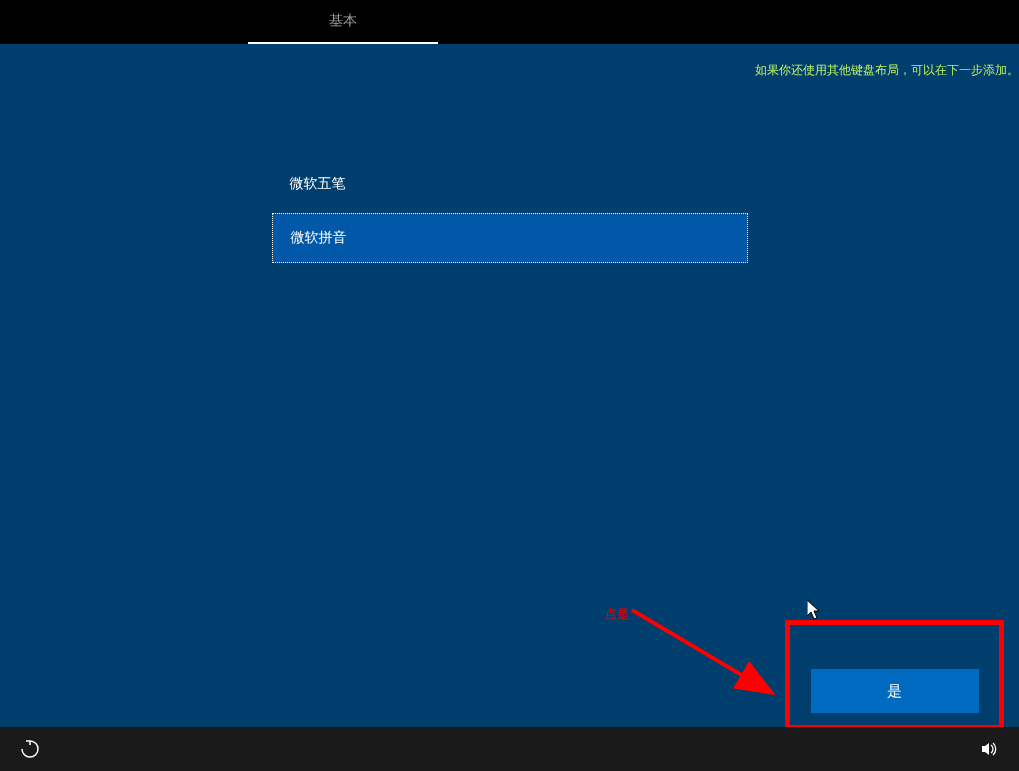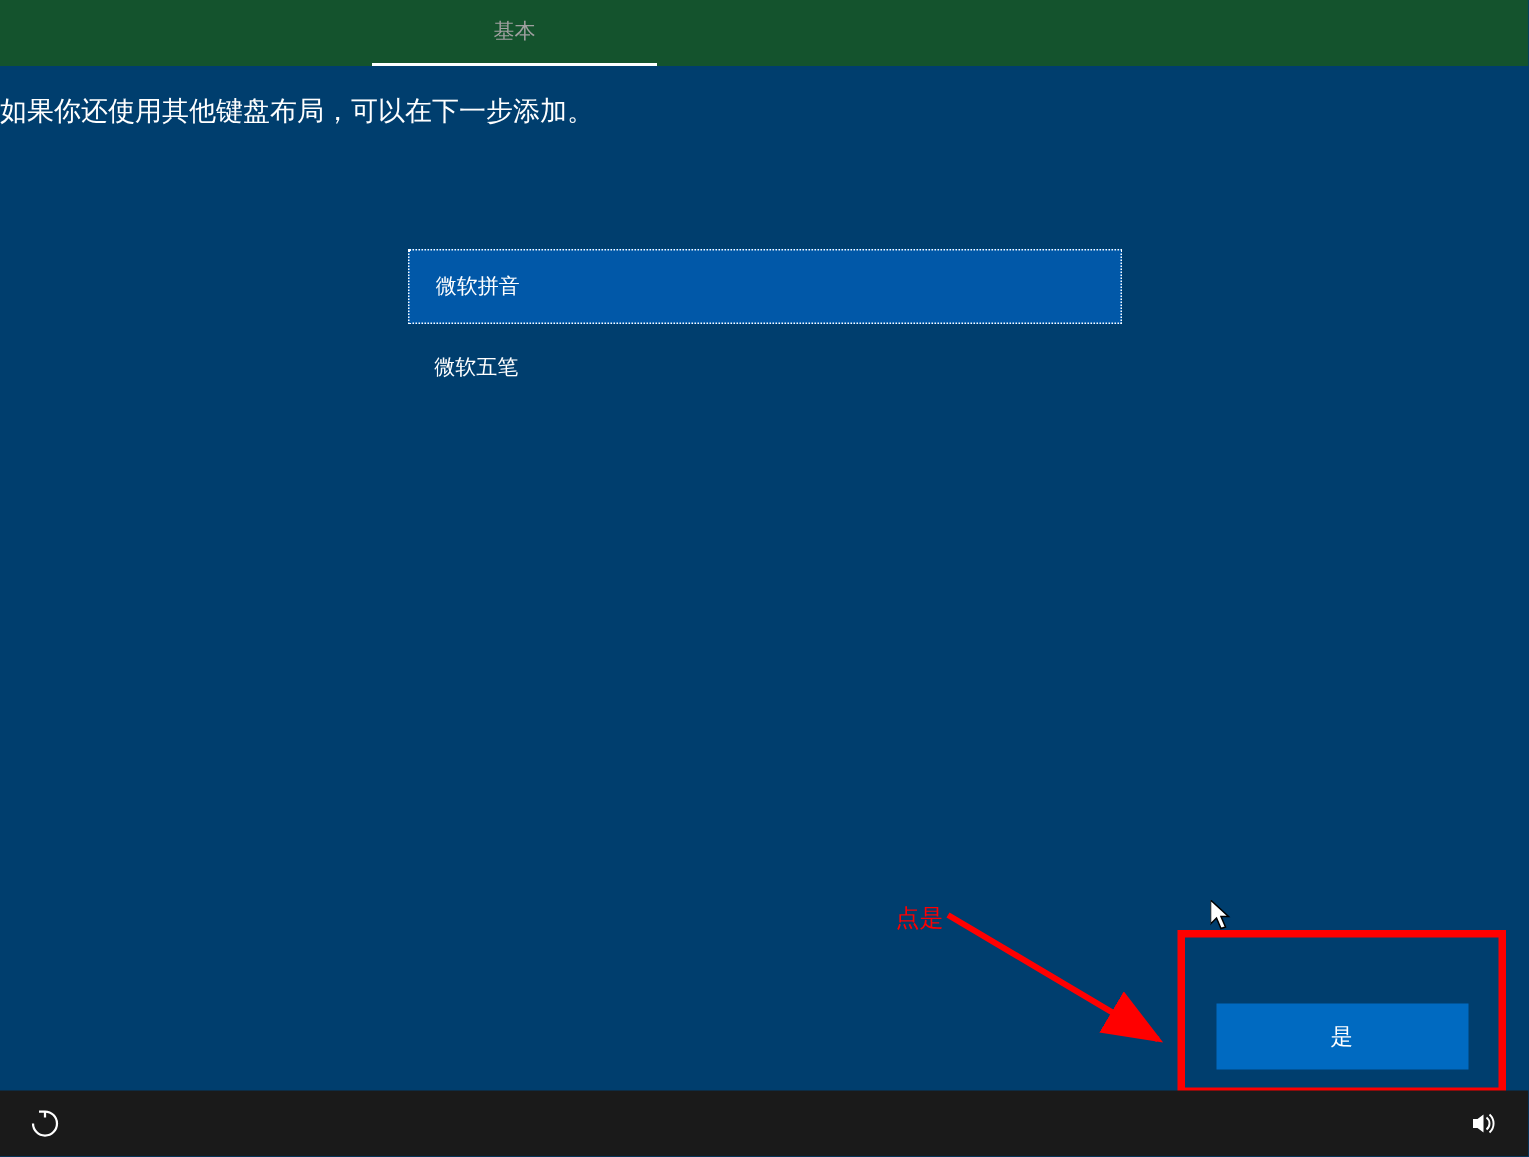--- a/index.html
+++ b/index.html
@@ -12,21 +12,21 @@
       height: 771px;
       background: #003e6e;
       font-family: "Microsoft YaHei", "Segoe UI", sans-serif;
       color: #ffffff;
       overflow: hidden;
       position: relative;
     }
     .topbar {
       width: 100%;
       height: 44px;
-      background: #14532d;
+      background: #000000;
       display: flex;
       align-items: flex-end;
     }
     .tab {
       margin-left: 248px;
       width: 190px;
       height: 44px;
       display: flex;
       align-items: center;
       justify-content: center;
@@ -42,24 +42,24 @@
       background: #003e6e;
     }
     .title {
       text-align: center;
       font-size: 38px;
       font-weight: 400;
       margin-top: 80px;
       letter-spacing: 1px;
     }
     .subtitle {
-      text-align: left;
-      font-size: 18px;
+      text-align: right;
+      font-size: 12px;
       margin-top: 18px;
-      color: #ffffff;
+      color: #bef264;
     }
     .option-list {
       width: 476px;
       margin: 80px auto 0 auto;
     }
     .option {
       width: 100%;
       height: 50px;
       display: flex;
       align-items: center;
@@ -95,21 +95,21 @@
       border: none;
       font-size: 15px;
       cursor: pointer;
       display: flex;
       align-items: center;
       justify-content: center;
     }
     .annotation-text {
       position: absolute;
       color: #ff0000;
-      font-size: 16px;
+      font-size: 12px;
       font-weight: 500;
       right: 390px;
       bottom: 122px;
     }
     .arrow {
       position: absolute;
       right: 232px;
       bottom: 40px;
       pointer-events: none;
     }
@@ -145,25 +145,25 @@
 <div class="topbar">
   <div class="tab">
     <span>基本</span>
   </div>
 </div>
 
 <div class="main">
   <p class="subtitle">如果你还使用其他键盘布局，可以在下一步添加。</p>
 
   <div class="option-list">
+    <div class="option unselected">
+      <span>微软五笔</span>
+    </div>
     <div class="option selected">
       <span>微软拼音</span>
-    </div>
-    <div class="option unselected">
-      <span>微软五笔</span>
     </div>
   </div>
 
   <div class="annotation-text">点是</div>
 
   <svg class="arrow" width="160" height="100" viewBox="0 0 160 100">
     <defs>
       <marker id="arrowhead" markerWidth="10" markerHeight="8" refX="9" refY="4" orient="auto">
         <polygon points="0 0, 10 4, 0 8" fill="#ff0000"></polygon>
       </marker>

